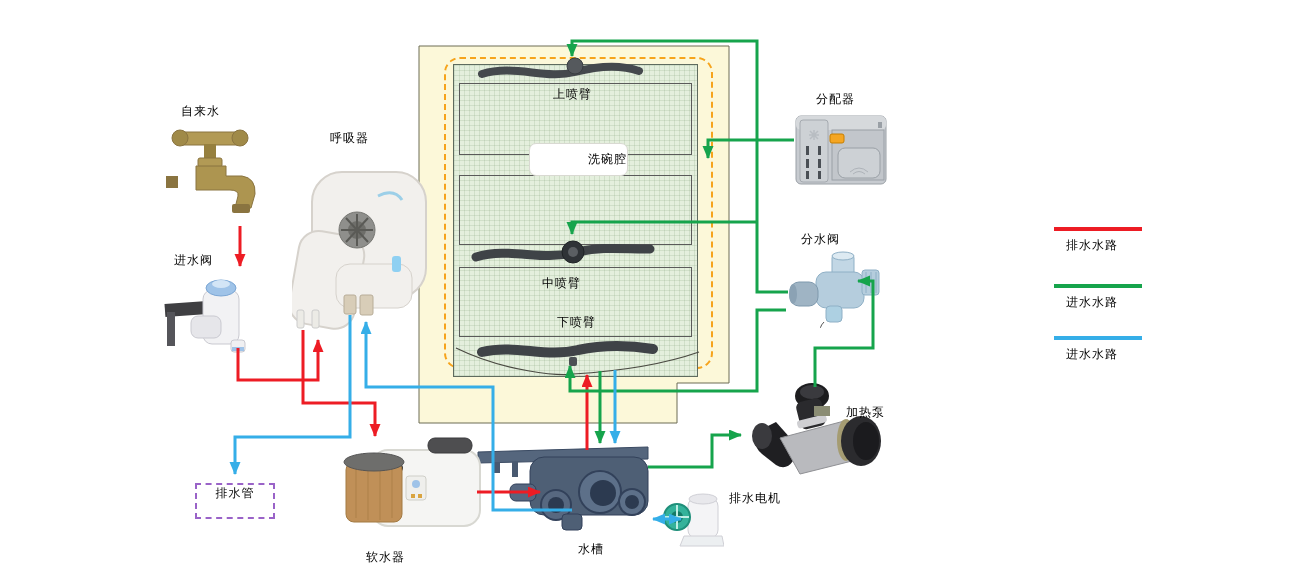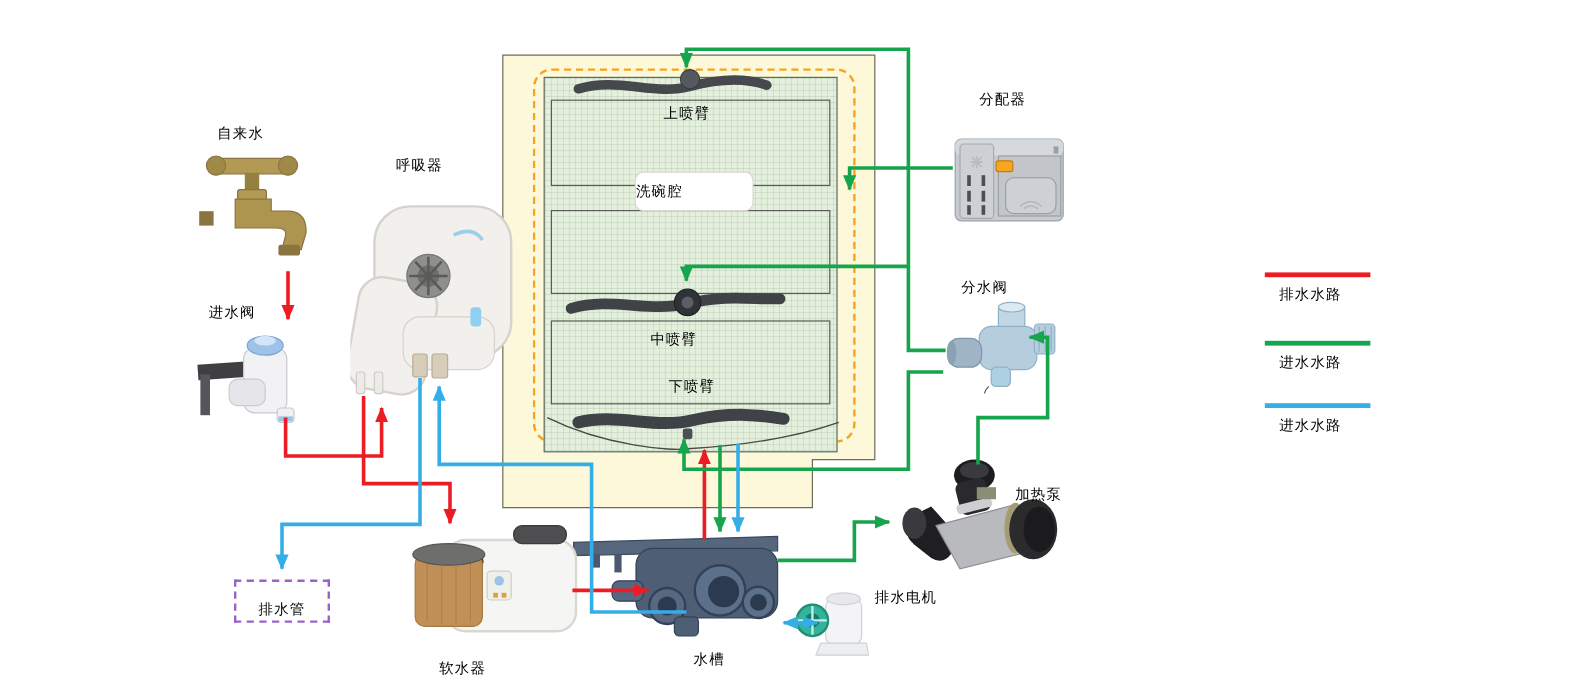--- a/index.html
+++ b/index.html
@@ -10,23 +10,23 @@
   .box{position:absolute;box-sizing:border-box;}
   #orange-ring{left:444px;top:57px;width:269px;height:312px;border:2.5px dashed #f6a41c;border-radius:16px;}
   #tub{left:453px;top:64px;width:245px;height:313px;border:1px solid #5f6b5f;background-color:#e4efdd;
        background-image:repeating-linear-gradient(0deg,rgba(130,160,120,.20) 0 1px,transparent 1px 5px),
                         repeating-linear-gradient(90deg,rgba(130,160,120,.20) 0 1px,transparent 1px 5px);}
   .rackbox{border:1px solid #5a5a5a;left:459px;width:233px;}
   #rack1{top:83px;height:72px;}
   #rack2{top:175px;height:70px;}
   #rack3{top:267px;height:70px;}
   #chamber-tag{left:529px;top:143px;width:99px;height:33px;background:#fff;border:1px solid #d9d9d2;
-               border-radius:7px;display:flex;align-items:center;justify-content:flex-start;z-index:1;}
+               border-radius:7px;display:flex;align-items:center;justify-content:flex-end;z-index:1;}
   #drain-pipe-box{left:195px;top:483px;width:80px;height:36px;background:#fff;border:2px dashed #9a63c8;
-                  display:flex;align-items:flex-end;justify-content:center;z-index:3;}
+                  display:flex;align-items:flex-start;justify-content:center;z-index:3;}
   .lbl{position:absolute;font-size:12px;color:#000;white-space:nowrap;z-index:4;letter-spacing:1px;}
   .comp{position:absolute;z-index:2;}
   .leg-line{position:absolute;left:1054px;width:88px;height:4px;z-index:4;}
   #leg-line-inlet{top:227px;background:#ed1c24;}
   #leg-line-wash{top:284px;background:#16a44c;}
   #leg-line-drain{top:336px;background:#35aee8;}
 </style>
 </head>
 <body>
 
@@ -222,21 +222,21 @@
   <div class="box" id="drain-pipe-box">
     <span class="lbl" style="position:static">排水管</span>
   </div>
 
   <span class="lbl" style="left:181px;top:103px">自来水</span>
   <span class="lbl" style="left:174px;top:252px">进水阀</span>
   <span class="lbl" style="left:330px;top:130px">呼吸器</span>
   <span class="lbl" style="left:553px;top:86px">上喷臂</span>
   <span class="lbl" style="left:542px;top:275px">中喷臂</span>
   <span class="lbl" style="left:557px;top:314px">下喷臂</span>
-  <span class="lbl" style="left:816px;top:75px">分配器</span>
+  <span class="lbl" style="left:816px;top:91px">分配器</span>
   <span class="lbl" style="left:801px;top:231px">分水阀</span>
   <span class="lbl" style="left:846px;top:404px">加热泵</span>
   <span class="lbl" style="left:729px;top:490px">排水电机</span>
   <span class="lbl" style="left:578px;top:541px">水槽</span>
   <span class="lbl" style="left:366px;top:549px">软水器</span>
 
   <div class="leg-line" id="leg-line-inlet"></div>
   <span class="lbl" style="left:1066px;top:237px">排水水路</span>
   <div class="leg-line" id="leg-line-wash"></div>
   <span class="lbl" style="left:1066px;top:294px">进水水路</span>

